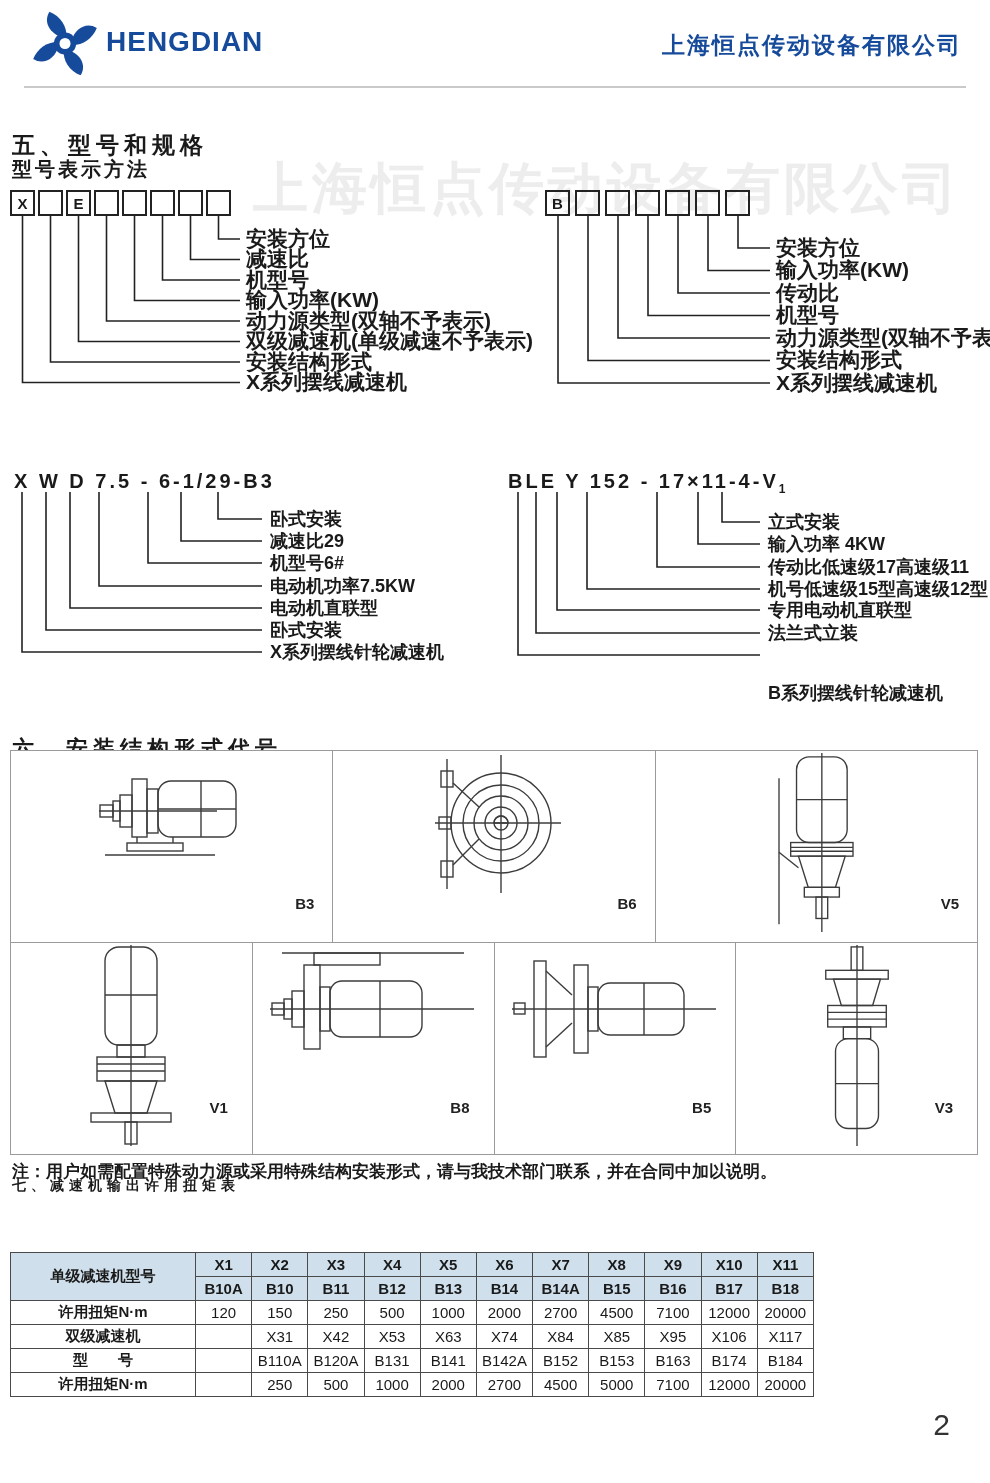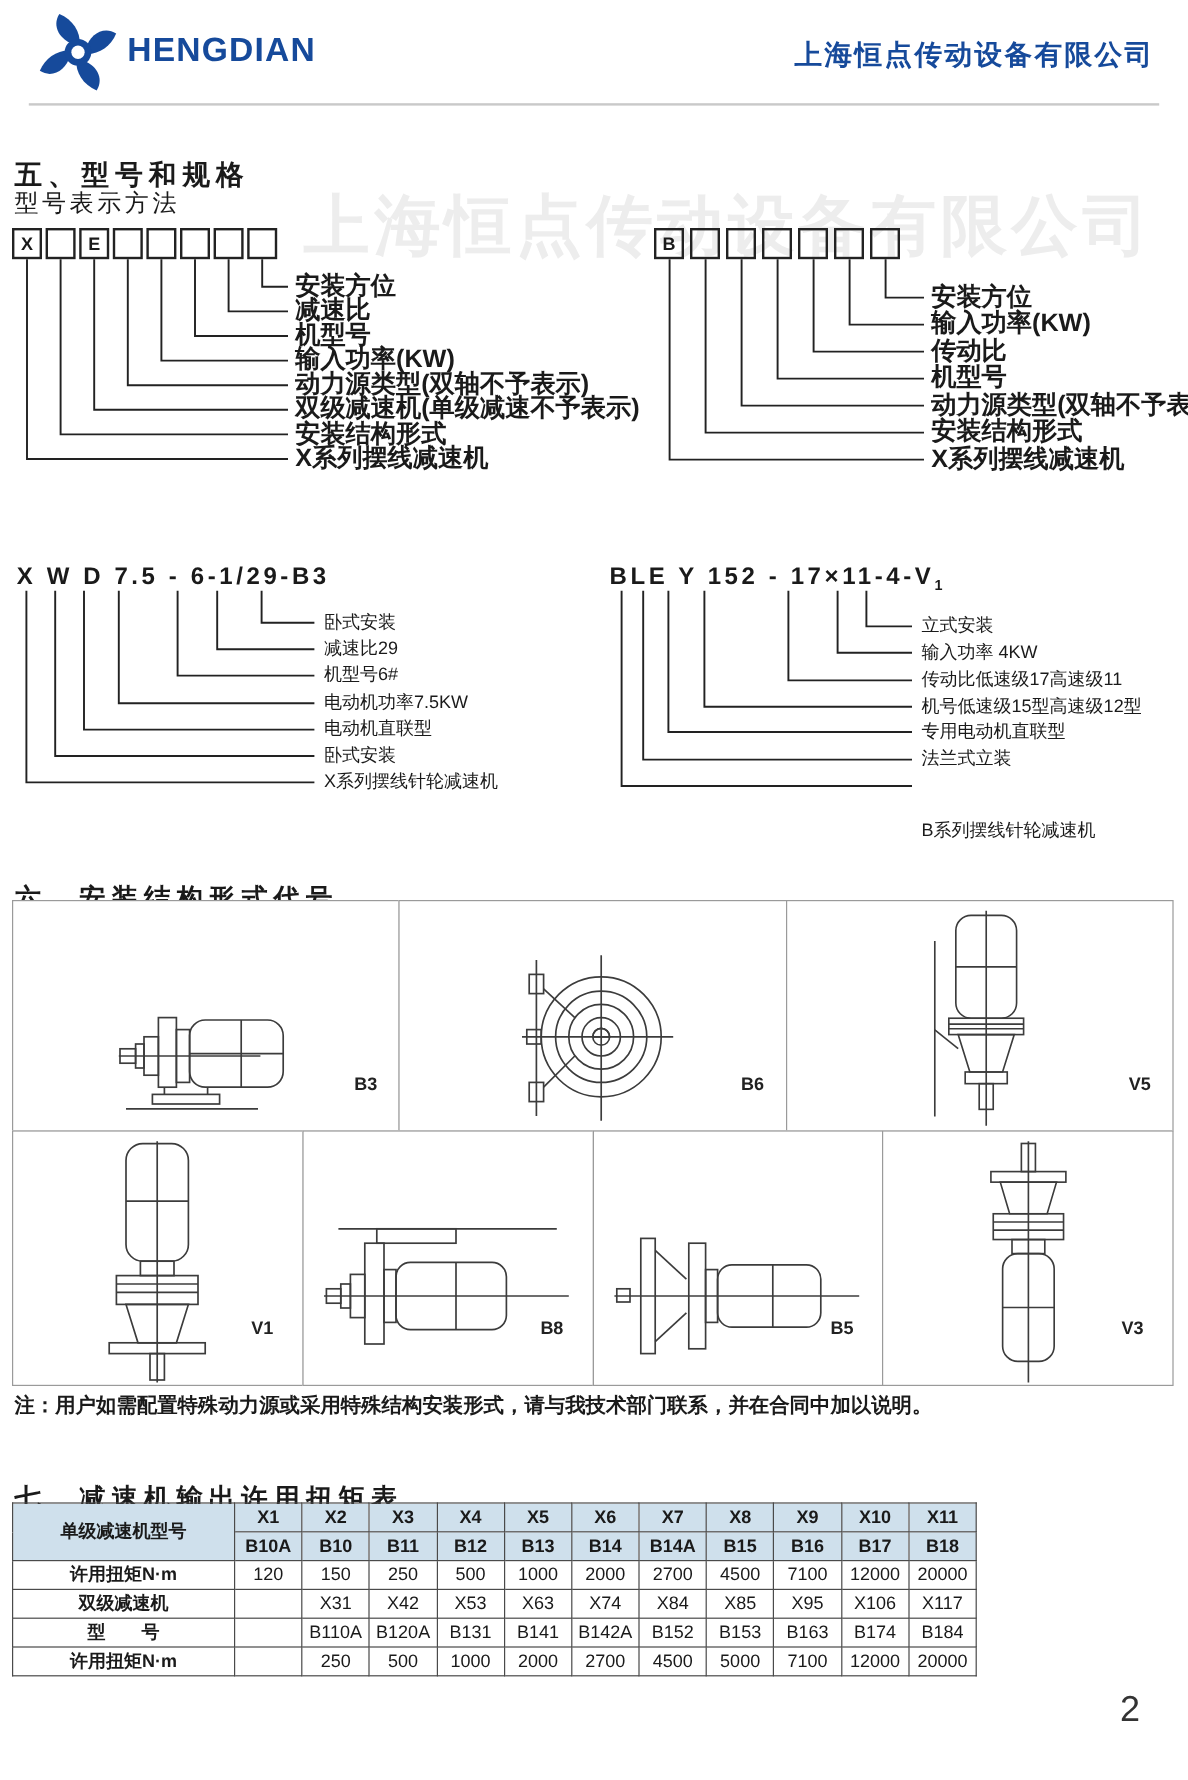--- a/index.html
+++ b/index.html
@@ -9,36 +9,36 @@
 
   
   .brand-text { left:106px; top:26px; font-size:28px; font-weight:700; color:#164a9b; letter-spacing:1px; }
   .company { right:28px; top:30px; font-size:23px; font-weight:700; color:#164a9b; letter-spacing:2px; }
   .hdr-rule { left:24px; right:24px; top:86px; border-top:2px solid #c9c9c9; height:0; }
 
   
   .watermark { left:253px; top:152px; font-size:55px; font-weight:700; color:#ededed; letter-spacing:4px; white-space:nowrap; z-index:0; }
 
   .sec-title { font-size:23px; font-weight:700; letter-spacing:5px; z-index:2;margin-top:24px; }
-  .sub-title { font-size:20px; font-weight:400; letter-spacing:3px; z-index:2; }
+  .sub-title { font-size:20px; font-weight:700; letter-spacing:3px; z-index:2; }
 
   
   .code-box { position:absolute; width:25px; height:26px; border:2px solid #222; background:transparent;
               font-size:15px; font-weight:700; text-align:center; line-height:23px; z-index:2; }
   .lad { position:absolute; font-size:21px; font-weight:600; white-space:nowrap; z-index:2; line-height:20px; }
-  .lad2 { position:absolute; font-size:15px; font-weight:400; white-space:nowrap; z-index:2; line-height:20px; }
+  .lad2 { position:absolute; font-size:18px; font-weight:700; white-space:nowrap; z-index:2; line-height:20px; }
   .code-str { position:absolute; font-size:20px; font-weight:700; letter-spacing:3px; white-space:nowrap; z-index:2; }
   .code-str sub { font-size:12px; }
   svg.lines { position:absolute; z-index:1; }
   svg.lines polyline { fill:none; stroke:#222; stroke-width:1.6; }
 
   
   .grid-row { position:absolute; left:10px; width:968px; display:flex; z-index:2; }
   .grid-cell { flex:1; position:relative; border:1px solid #9a9a9a; margin-left:-1px;
-               display:flex; align-items:flex-end; justify-content:center; background:#fff; }
+               display:flex; align-items:flex-start; justify-content:center; background:#fff; }
   .grid-cell:first-child { margin-left:0; }
   .form-code { position:absolute; font-size:15px; font-weight:600; color:#222; }
   .tech svg { display:block; }
   .tech line, .tech rect, .tech path, .tech circle, .tech polyline { fill:none; stroke:#3c3c3c; stroke-width:1.4; }
 
   .note { left:12px; top:1160px; font-size:17px; font-weight:700; z-index:2; }
 
   
   table.torque { position:absolute; left:10px; top:1252px; width:804px; border-collapse:collapse;
                  table-layout:fixed; z-index:2; }
@@ -277,21 +277,21 @@
         <rect x="52" y="86" width="28" height="12"></rect>
         <rect x="44" y="98" width="44" height="92" rx="13"></rect>
         <line x1="44" y1="144" x2="88" y2="144"></line>
       </svg>
       <span class="form-code" style="right:24px;bottom:38px">V3</span>
     </div>
   </div>
 
   <div class="abs note">注：用户如需配置特殊动力源或采用特殊结构安装形式，请与我技术部门联系，并在合同中加以说明。</div>
 
-  <div class="abs sec-title" style="left:12px;top:1210px;font-size:22px">七、减速机输出许用扭矩表</div>
+  <div class="abs sec-title" style="left:12px;top:1153px;font-size:14px">七、减速机输出许用扭矩表</div>
 
   <table class="torque">
     <colgroup>
         <col style="width:185px">
       </colgroup>
     <tbody>
         <tr>
       <td class="hdr rl" rowspan="2">单级减速机型号</td>
       <td class="hdr">X1</td>
           <td class="hdr">X2</td>

